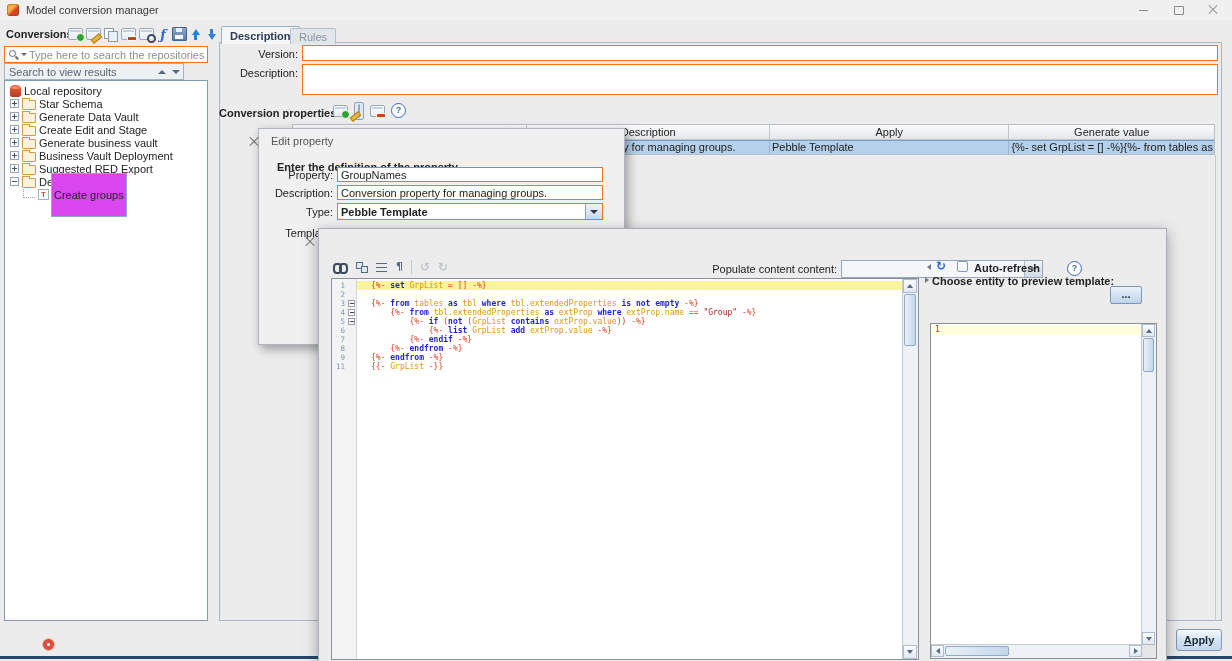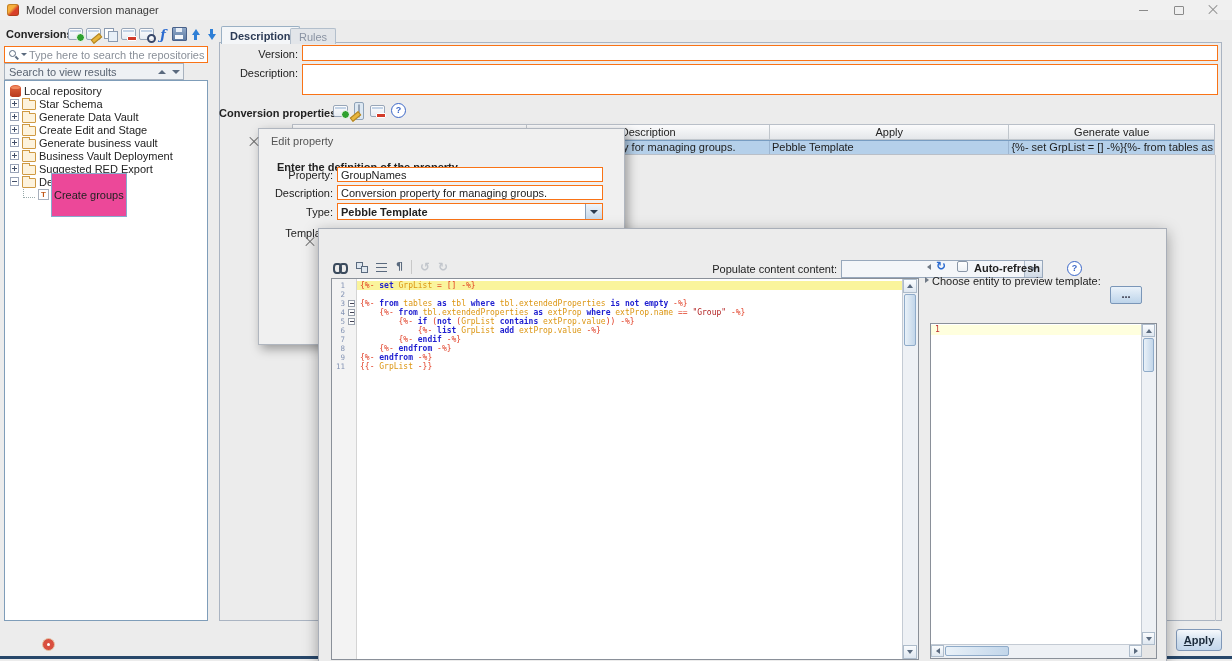--- a/index.html
+++ b/index.html
@@ -69,21 +69,21 @@
   .exp{position:relative;width:9px;height:9px;border:1px solid #9aa4b8;background:#fff;flex:none;box-sizing:border-box}
   .exp::before{content:"";position:absolute;left:1px;right:1px;top:3px;height:1px;background:#44506a}
   .exp.plus::after{content:"";position:absolute;top:1px;bottom:1px;left:3px;width:1px;background:#44506a}
   .folder{position:relative;width:14px;height:10px;background:#fdf3dd;border:1px solid #cf9a43;border-radius:1px;flex:none;box-sizing:border-box;margin-top:2px}
   .folder::before{content:"";position:absolute;top:-3px;left:-1px;width:6px;height:2px;background:#fdf3dd;border:1px solid #cf9a43;border-bottom:none}
   .repoicon{position:relative;width:11px;height:12px;background:linear-gradient(#e2643c,#b83a20);border-radius:5px 5px 4px 4px/3px 3px 2px 2px;flex:none}
   .repoicon::before{content:"";position:absolute;left:1px;top:1px;right:1px;height:3px;border-radius:50%;background:#f08a60}
   .ticon{width:11px;height:11px;border:1px solid #a8b0bc;background:#fff;color:#c05818;
     font:bold 8px/10px "Liberation Sans",sans-serif;text-align:center;flex:none;box-sizing:border-box}
   .conn{width:11px;height:12px;border-left:1px dotted #9aa;border-bottom:1px dotted #9aa;margin-left:4px;margin-top:-6px;flex:none}
-  .sel{background:#ec4899;outline:1px solid #86abce;padding:15px 2px}
+  .sel{background:#d946ef;outline:1px solid #86abce;padding:15px 2px}
   
   #main-border{left:219px;top:42px;width:1003px;height:579px;border:1px solid #aab4c2;box-sizing:border-box}
   .tab{height:17px;display:flex;align-items:center;padding:0 8px;border:1px solid #9ab0c4;border-bottom:none;border-radius:2px 2px 0 0;z-index:2}
   #tab-description{left:221px;top:26px;background:#f4f6f8;font-weight:bold;color:#2b3a55}
   #tab-rules{left:290px;top:28px;height:15px;background:#e2e5e9;color:#8a93a3;border-color:#b3bfcc}
   #version-label{left:218px;top:48px;width:80px}
   #version-input{left:302px;top:45px;width:916px;height:16px}
   #desc-label{left:218px;top:67px;width:80px}
   #desc-input{left:302px;top:64px;width:916px;height:31px}
   #props-label{left:219px;top:107px}
@@ -143,36 +143,36 @@
   #populate-combo{left:522px;top:31px;width:202px;height:18px;background:#f4f6f9;border:1px solid #98a8bc;box-sizing:border-box;display:flex}
   #populate-combo .sp{flex:1}
   #populate-combo .dd{width:17px;background:linear-gradient(#f0f4f8,#d0dae6);border-left:1px solid #aab8c8;display:flex;align-items:center;justify-content:center}
   #populate-combo .dd::after{content:"";border-left:4px solid transparent;border-right:4px solid transparent;border-top:4px solid #8a97a8}
   #tpl-help{left:748px;top:32px}
   #collapse-left{left:608px;top:35px}
   #preview-refresh{left:617px;top:31px}
   #auto-refresh-cb{left:638px;top:32px}
   #auto-refresh-label{left:655px;top:33px;font-weight:bold}
   #collapse-right{left:606px;top:48px}
-  #choose-entity-label{left:613px;top:46px;font-weight:normal}
+  #choose-entity-label{left:613px;top:46px;font-weight:bold}
   #entity-field{left:611px;top:56px;width:176px;height:19px;border:1px solid #98a8bc;background:#fff;box-sizing:border-box;
     color:#8b8f96;padding:2px 4px}
   #browse-btn{left:791px;top:57px;width:32px;height:18px;background:linear-gradient(#eaf2fa,#bdd4ea);
     border:1px solid #7a96b8;border-radius:2px;box-sizing:border-box;text-align:center;line-height:15px;font-weight:bold;color:#334}
   
   #code-editor{left:12px;top:49px;width:588px;height:382px;border:1px solid #8a9099;background:#fff;box-sizing:border-box;overflow:hidden}
   #gutter-bg{position:absolute;left:0;top:0;bottom:0;width:24px;background:#f3f3f3;border-right:1px solid #d4d4d4}
   #code-lines{position:absolute;left:0;top:2px;right:16px}
   .cl{display:flex;height:9px;line-height:9px;font-family:"DejaVu Sans Mono",monospace;font-size:8px;position:relative}
   .cl.hl{background:linear-gradient(90deg,rgba(0,0,0,0) 0 25px,#faf49c 25px)}
   .ln{width:13px;text-align:right;padding-right:2px;color:#8595b5;font-size:7.5px;flex:none}
   .fold{width:10px;flex:none;position:relative}
   .fold.has::before{content:"";position:absolute;left:1px;top:1px;width:7px;height:7px;border:1px solid #98a0ac;background:#fff;box-sizing:border-box}
   .fold.has::after{content:"";position:absolute;left:2.5px;top:4px;width:4px;height:1px;background:#445}
-  .ct{padding-left:3px;white-space:pre}
+  .ct{padding-left:14px;white-space:pre}
   .tk-r{color:#e03a20}.tk-k{color:#1f1fd0;font-weight:bold}.tk-o{color:#dc9612}.tk-s{color:#b22222}.tk-p{color:#222}
   
   .sbv{position:absolute;background:#eef1f5;border-left:1px solid #c4cbd4}
   .sbtn{position:absolute;background:linear-gradient(#fafcfe,#dfe7f0);border:1px solid #aebccb;box-sizing:border-box;
     display:flex;align-items:center;justify-content:center}
   .t-up{width:0;height:0;border-left:3px solid transparent;border-right:3px solid transparent;border-bottom:4px solid #5a6a7e}
   .t-dn{width:0;height:0;border-left:3px solid transparent;border-right:3px solid transparent;border-top:4px solid #5a6a7e}
   .t-lf{width:0;height:0;border-top:3px solid transparent;border-bottom:3px solid transparent;border-right:4px solid #5a6a7e}
   .t-rt{width:0;height:0;border-top:3px solid transparent;border-bottom:3px solid transparent;border-left:4px solid #5a6a7e}
   .sthumb{position:absolute;background:linear-gradient(90deg,#e9f1f8,#c2d6ea);border:1px solid #8fabc9;border-radius:2px;box-sizing:border-box}

